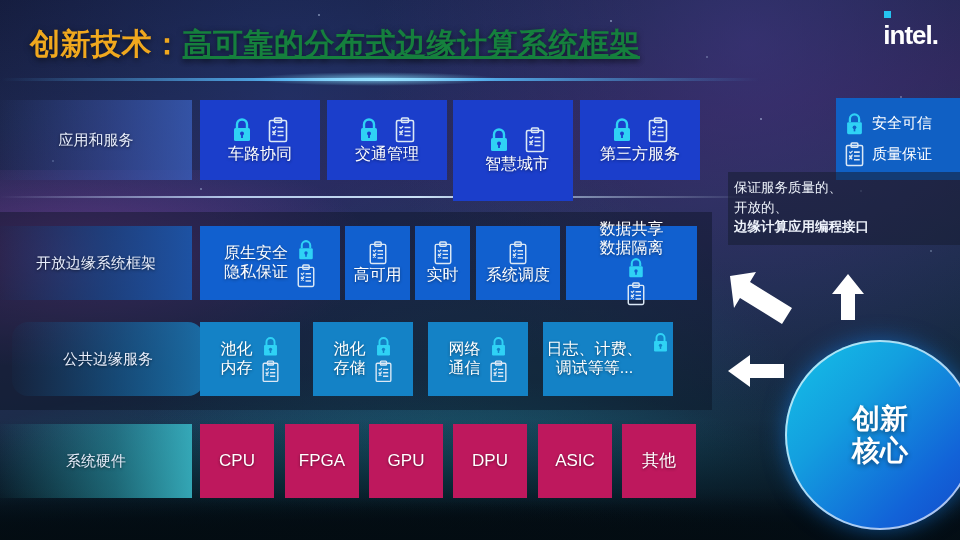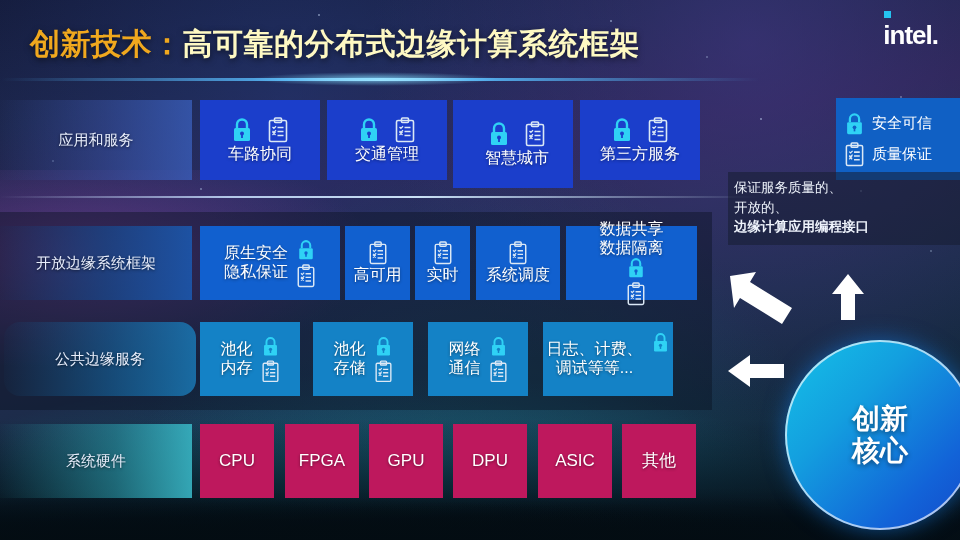--- a/index.html
+++ b/index.html
@@ -28,21 +28,21 @@
       radial-gradient(ellipse at 12% 100%, rgba(3,12,18,.95) 0%, rgba(3,12,18,0) 60%),
       radial-gradient(ellipse at 42% 100%, rgba(3,12,18,.95) 0%, rgba(3,12,18,0) 58%),
       radial-gradient(ellipse at 72% 100%, rgba(3,12,18,.95) 0%, rgba(3,12,18,0) 58%),
       linear-gradient(to bottom, rgba(4,14,22,0) 0%, rgba(4,14,22,.9) 70%);}
   .star{position:absolute;background:#cfe4ff;border-radius:50%;opacity:.55;}
 
   
   .title{position:absolute;left:30px;top:24px;font-size:30px;font-weight:bold;
     letter-spacing:.5px;white-space:nowrap;text-shadow:0 2px 6px rgba(0,0,0,.6);}
   .title .accent{color:#f0a81e;}
-  .title .plain{color:#fef9c3;}
+  .title .plain{color:#15803d;text-decoration:underline;}
   .title-rule{position:absolute;left:0;top:78px;width:760px;height:3px;
     background:linear-gradient(to right, rgba(70,160,255,0) 0%, rgba(90,190,255,.9) 38%, rgba(190,235,255,1) 50%, rgba(90,190,255,.9) 62%, rgba(70,160,255,0) 100%);
     filter:blur(.4px);}
   .title-glow{position:absolute;left:250px;top:72px;width:250px;height:14px;border-radius:50%;
     background:radial-gradient(ellipse at center, rgba(130,220,255,.75) 0%, rgba(80,170,255,0) 70%);}
   .intel-logo{position:absolute;right:22px;top:22px;color:#fff;font-size:26px;
     font-weight:bold;letter-spacing:-1px;line-height:1;}
   .intel-logo .dot-i{position:relative;}
   .intel-logo .dot-i::after{content:"";position:absolute;left:1px;top:-9px;width:7px;height:7px;background:#25c3f0;}
   .intel-logo .period{color:#fff;}
@@ -170,21 +170,21 @@
       <svg class="icon clip-ico" width="22" height="26" viewBox="0 0 22 26">
         <rect x="2.5" y="3.5" width="17" height="21" rx="1.5" fill="none" stroke="currentColor" stroke-width="1.6"></rect>
         <rect x="7.5" y="1" width="7" height="4.5" rx="1" fill="none" stroke="currentColor" stroke-width="1.6"></rect>
         <path d="M5.5 10l1.4 1.4L9 9.2M5.5 14l1.4 1.4L9 13.2M5.5 18l3-3M5.5 15l3 3" stroke="currentColor" stroke-width="1.3" fill="none"></path>
         <path d="M10.5 10.5h6M10.5 14.5h6M10.5 18.5h6" stroke="currentColor" stroke-width="1.6"></path>
       </svg>
     </div>
     <div class="card-text">交通管理</div>
   </div>
 </div>
-<div class="card c-app" style="left:453px;top:100px;width:120px;height:88px;padding-left:8px;">
+<div class="card c-app" style="left:453px;top:100px;width:120px;height:101px;padding-left:8px;">
   <div class="r1-inner">
     <div class="r1-icons">
       <svg class="icon lock-ico" width="22" height="26" viewBox="0 0 22 26">
         <path d="M6 11V7.5a5 5 0 0 1 10 0V11" fill="none" stroke="currentColor" stroke-width="2.4"></path>
         <rect x="3" y="11" width="16" height="13" rx="1.5" fill="currentColor"></rect>
         <circle cx="11" cy="16.5" r="2" fill="#1b3ecb"></circle>
         <rect x="10.1" y="17" width="1.8" height="4" fill="#1b3ecb"></rect>
       </svg>
       <svg class="icon clip-ico" width="22" height="26" viewBox="0 0 22 26">
         <rect x="2.5" y="3.5" width="17" height="21" rx="1.5" fill="none" stroke="currentColor" stroke-width="1.6"></rect>
@@ -276,21 +276,21 @@
     </svg>
     <svg class="icon clip-ico" width="20" height="24" viewBox="0 0 22 26">
       <rect x="2.5" y="3.5" width="17" height="21" rx="1.5" fill="none" stroke="currentColor" stroke-width="1.6"></rect>
       <rect x="7.5" y="1" width="7" height="4.5" rx="1" fill="none" stroke="currentColor" stroke-width="1.6"></rect>
       <path d="M5.5 10l1.4 1.4L9 9.2M5.5 14l1.4 1.4L9 13.2M5.5 18l3-3M5.5 15l3 3" stroke="currentColor" stroke-width="1.3" fill="none"></path>
       <path d="M10.5 10.5h6M10.5 14.5h6M10.5 18.5h6" stroke="currentColor" stroke-width="1.6"></path>
     </svg>
   </div>
 </div>
 
-<div class="row-label lbl-r3" style="left:4px;top:322px;width:192px;height:74px;border-radius:16px;">
+<div class="row-label lbl-r3" style="left:12px;top:322px;width:192px;height:74px;border-radius:16px;">
   <span>公共边缘服务</span>
 </div>
 <div class="card c-svc" style="left:200px;top:322px;width:100px;height:74px;">
   <div class="card-text">池化
 内存</div>
   <div class="icons-stack icons-col-right">
     <svg class="icon lock-ico" width="19" height="21" viewBox="0 0 22 26">
       <path d="M6 11V7.5a5 5 0 0 1 10 0V11" fill="none" stroke="currentColor" stroke-width="2.4"></path>
       <rect x="3" y="11" width="16" height="13" rx="1.5" fill="currentColor"></rect>
       <circle cx="11" cy="16.5" r="2" fill="#1482c6"></circle>

